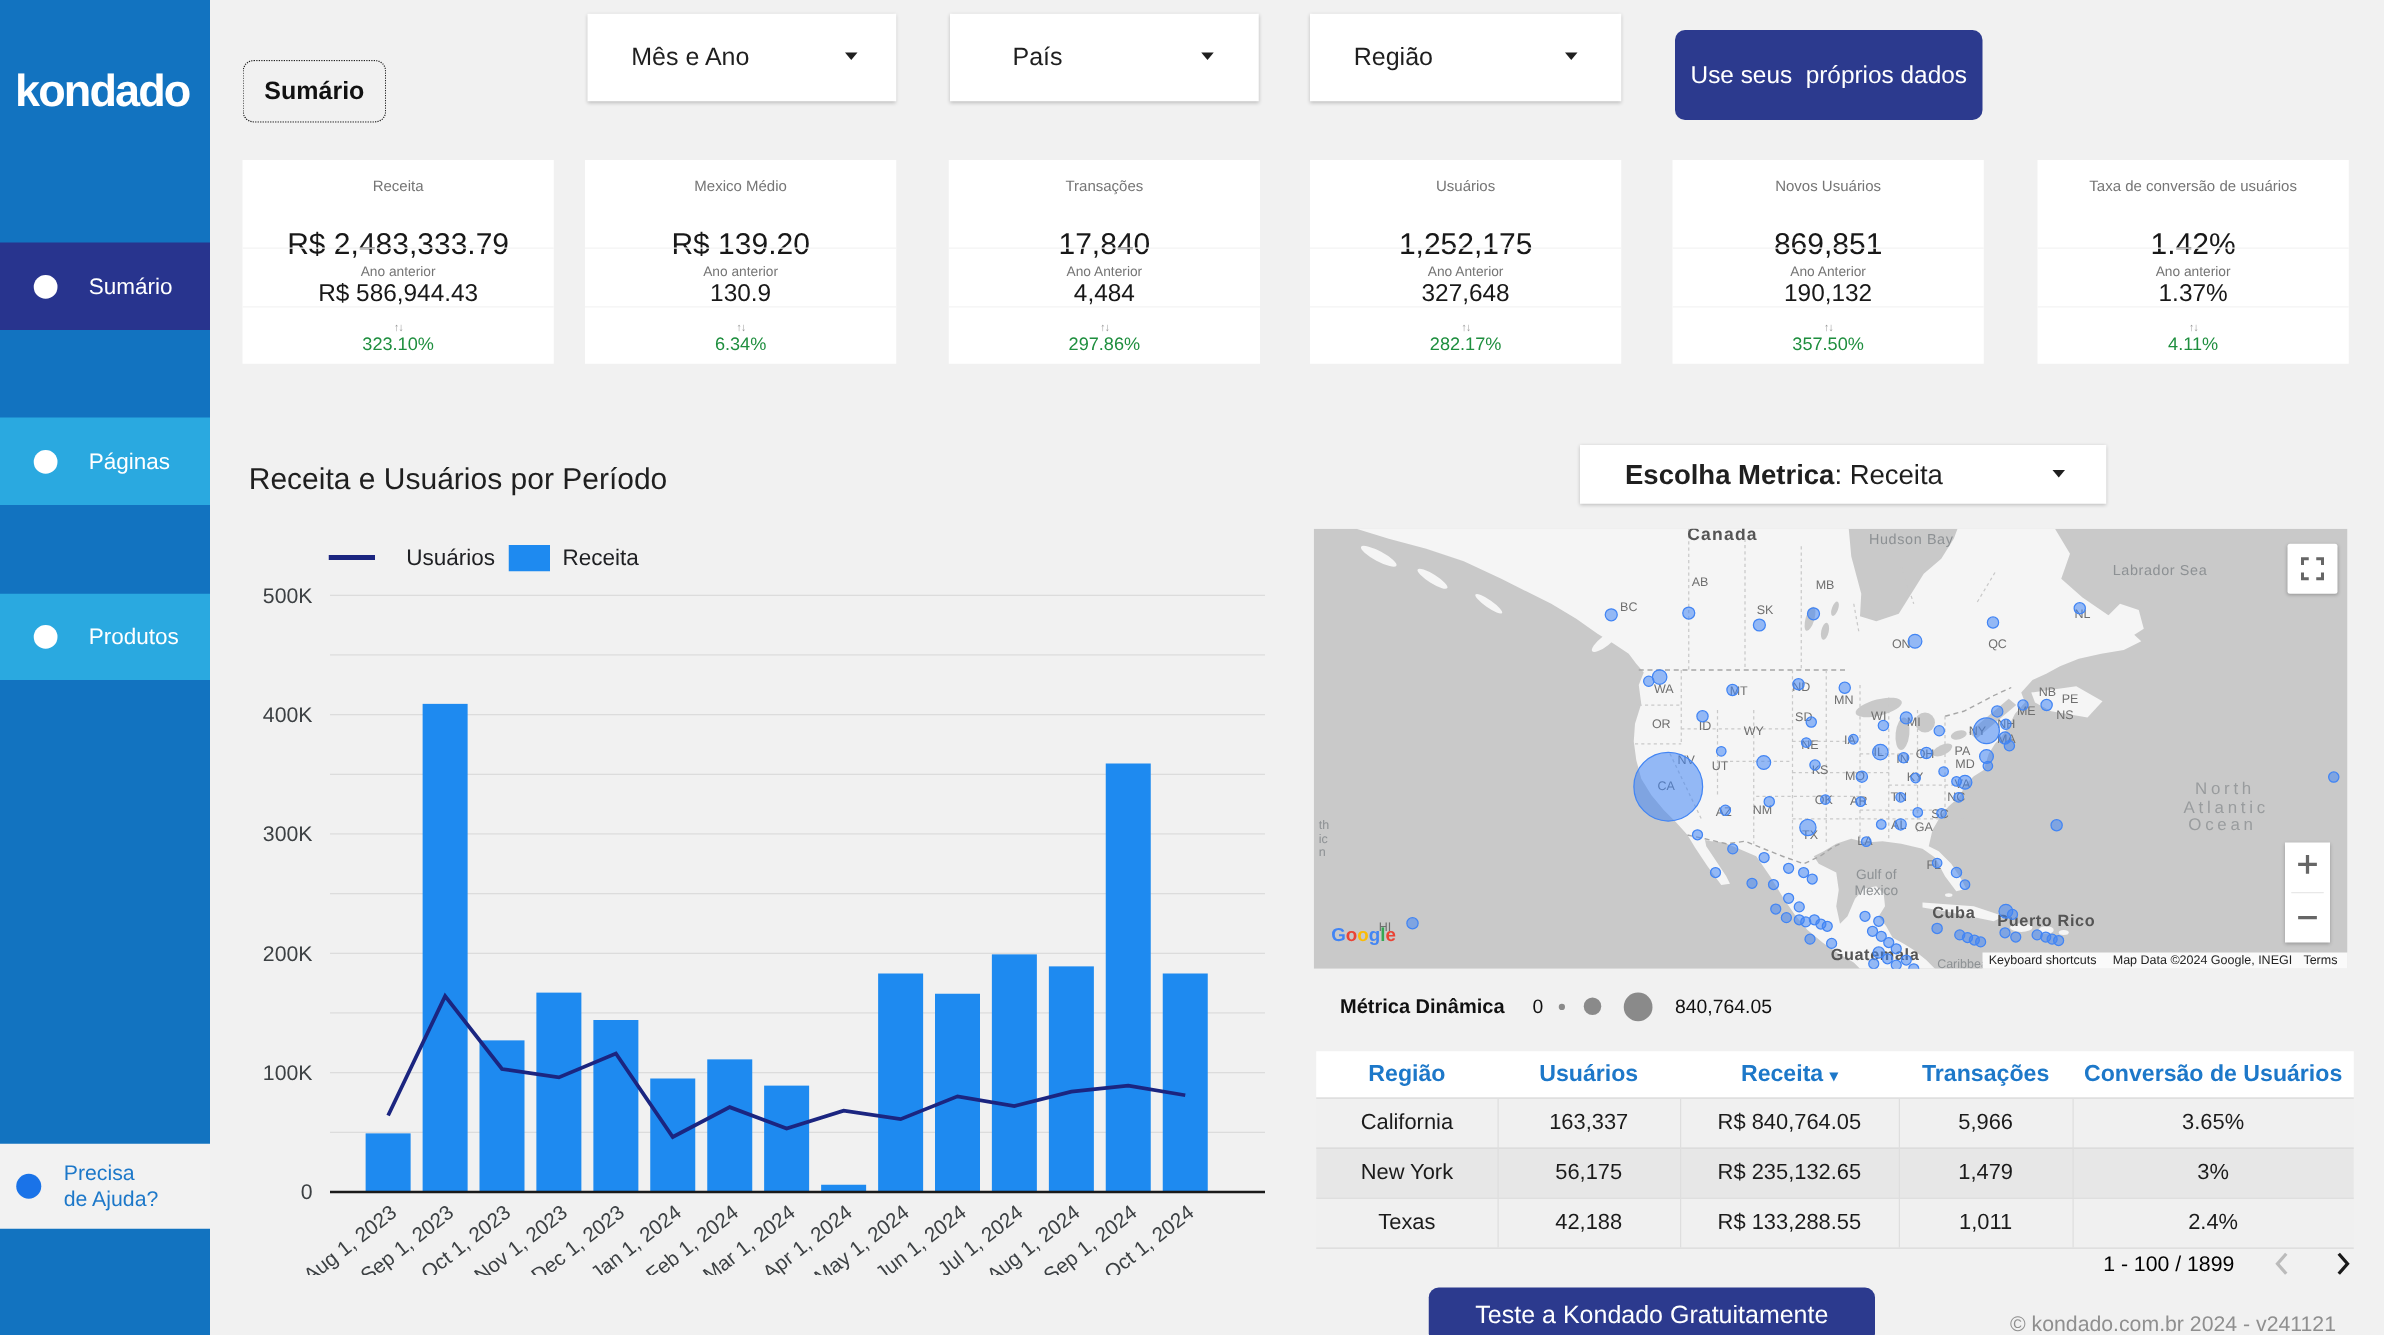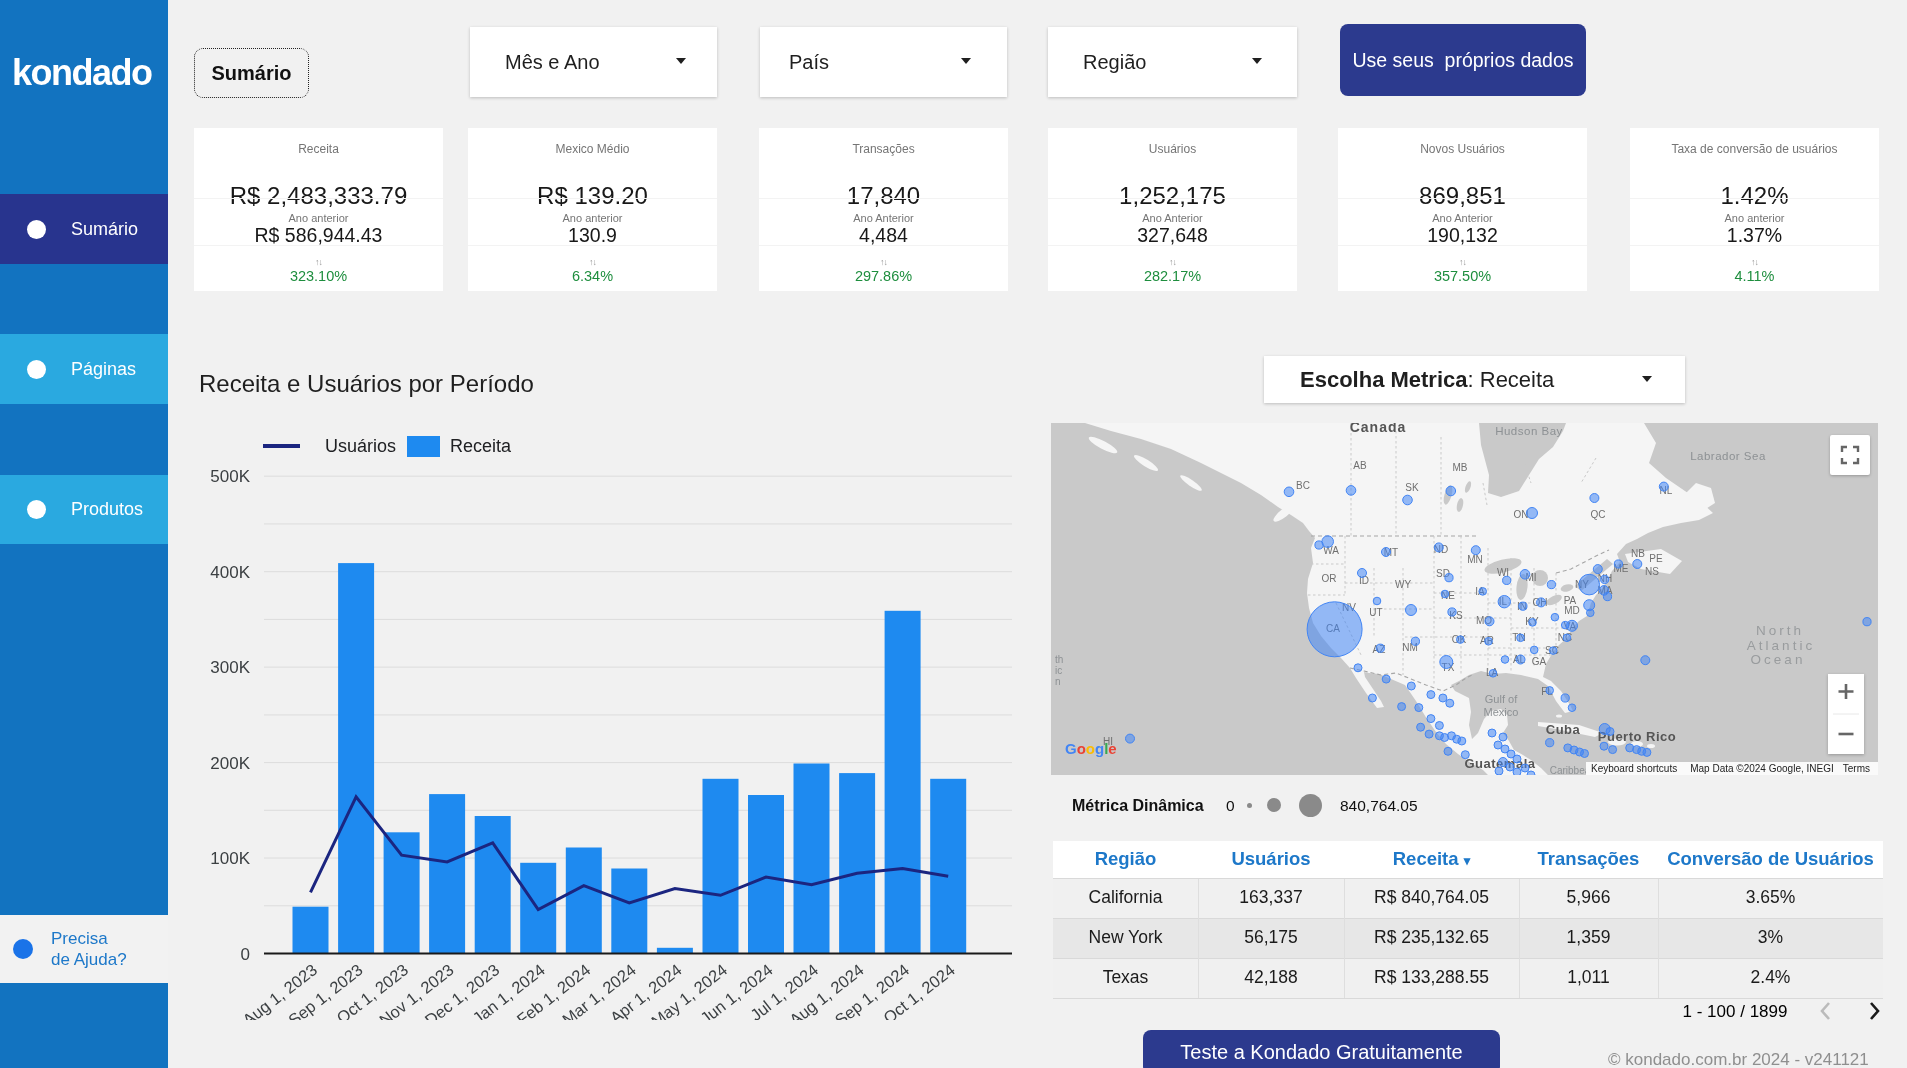--- a/index.html
+++ b/index.html
@@ -11,42 +11,42 @@
 #logo{position:absolute;left:12px;top:52px;color:#fff;font-size:36px;font-weight:bold;letter-spacing:-1.5px;}
 .card{position:absolute;top:128px;width:249px;height:163px;background:#fff;}
 .card .lbl{position:absolute;left:0;width:100%;text-align:center;color:#757575;font-size:12px;top:14px;}
 .card .big{position:absolute;left:0;width:100%;text-align:center;color:#181818;font-size:24px;top:30px;margin-top:24px;}
 .card .lbl2{position:absolute;left:0;width:100%;text-align:center;color:#757575;font-size:11px;top:84px;}
 .card .mid{position:absolute;left:0;width:100%;text-align:center;color:#181818;font-size:19.5px;top:96px;}
 .card .arr{position:absolute;left:0;width:100%;text-align:center;color:#9a9a9a;font-size:9px;top:129px;letter-spacing:-1px;}
 .card .grn{position:absolute;left:0;width:100%;text-align:center;color:#1e8e3e;font-size:14.5px;top:140px;}
 .card .div1{position:absolute;left:0;top:70px;width:100%;height:1px;background:#f3f3f3;}
 .card .div2{position:absolute;left:0;top:117px;width:100%;height:1px;background:#f3f3f3;}
-.drop{position:absolute;top:27px;height:70px;background:#fff;box-shadow:0 1px 3px rgba(0,0,0,0.22);display:flex;align-items:center;}
+.drop{position:absolute;top:11px;height:70px;background:#fff;box-shadow:0 1px 3px rgba(0,0,0,0.22);display:flex;align-items:center;}
 .drop .t{font-size:20px;color:#1f1f1f;}
 .caret{width:0;height:0;border-left:5.5px solid transparent;border-right:5.5px solid transparent;border-top:6.5px solid #1f1f1f;position:absolute;}
 </style></head><body>
 
 <div id="sidebar"></div>
 <div id="logo">kondado</div>
 <div class="sitem" style="top:194px;height:70px;background:#28348e;"><span class="sdot"></span>Sumário</div>
 <div class="sitem" style="top:334px;height:70px;background:#2aa9e0;"><span class="sdot"></span>Páginas</div>
 <div class="sitem" style="top:475px;height:69px;background:#2aa9e0;"><span class="sdot"></span>Produtos</div>
 <div class="sitem" style="top:915px;height:68px;background:#f2f2f2;color:#1d78c9;font-size:17px;line-height:21px;">
  <span class="sdot" style="background:#1a73e8;width:20px;height:20px;margin-left:13px;margin-right:18px;"></span>Precisa<br>de Ajuda?</div>
 <div class="sitem" style="top:915px;height:68px;background:none;color:#1d78c9;font-size:17px;"></div>
 
 <div class="abs" style="left:194px;top:48px;width:115px;height:50px;border:1px dotted #222;border-radius:9px;
  display:flex;align-items:center;justify-content:center;font-size:20px;font-weight:bold;color:#111;">Sumário</div>
 <div class="drop" style="left:470px;width:247px;">
     <span class="t" style="margin-left:35px;">Mês e Ano</span>
     <span class="caret" style="left:206px;top:31px;"></span>
   </div>
 <div class="drop" style="left:760px;width:247px;">
-    <span class="t" style="margin-left:29px;">País</span>
+    <span class="t" style="margin-left:50px;">País</span>
     <span class="caret" style="left:201px;top:31px;"></span>
   </div>
 <div class="drop" style="left:1048px;width:249px;">
     <span class="t" style="margin-left:35px;">Região</span>
     <span class="caret" style="left:204px;top:31px;"></span>
   </div>
 <div class="abs" style="left:1340px;top:24px;width:246px;height:72px;background:#2c3a8e;border-radius:8px;
  display:flex;align-items:center;justify-content:center;color:#fff;font-size:19.5px;white-space:pre;">Use seus  próprios dados</div>
 <div class="card" style="left:194px;">
  <div class="lbl">Receita</div>
@@ -424,21 +424,21 @@
 <div class="abs" style="left:1053px;top:878px;width:830px;height:40px;background:#f0f0f0;border-top:1px solid #d9d9d9;"></div>
 <div class="abs" style="left:1053px;top:887px;width:145px;text-align:center;font-size:17.5px;color:#1b1b1b;">California</div>
 <div class="abs" style="left:1198px;top:887px;width:146px;text-align:center;font-size:17.5px;color:#1b1b1b;">163,337</div>
 <div class="abs" style="left:1344px;top:887px;width:175px;text-align:center;font-size:17.5px;color:#1b1b1b;">R$ 840,764.05</div>
 <div class="abs" style="left:1519px;top:887px;width:139px;text-align:center;font-size:17.5px;color:#1b1b1b;">5,966</div>
 <div class="abs" style="left:1658px;top:887px;width:225px;text-align:center;font-size:17.5px;color:#1b1b1b;">3.65%</div>
 <div class="abs" style="left:1053px;top:918px;width:830px;height:40px;background:#e7e7e7;border-top:1px solid #d9d9d9;"></div>
 <div class="abs" style="left:1053px;top:927px;width:145px;text-align:center;font-size:17.5px;color:#1b1b1b;">New York</div>
 <div class="abs" style="left:1198px;top:927px;width:146px;text-align:center;font-size:17.5px;color:#1b1b1b;">56,175</div>
 <div class="abs" style="left:1344px;top:927px;width:175px;text-align:center;font-size:17.5px;color:#1b1b1b;">R$ 235,132.65</div>
-<div class="abs" style="left:1519px;top:927px;width:139px;text-align:center;font-size:17.5px;color:#1b1b1b;">1,359</div>
+<div class="abs" style="left:1519px;top:927px;width:139px;text-align:center;font-size:17.5px;color:#1b1b1b;">1,479</div>
 <div class="abs" style="left:1658px;top:927px;width:225px;text-align:center;font-size:17.5px;color:#1b1b1b;">3%</div>
 <div class="abs" style="left:1053px;top:958px;width:830px;height:40px;background:#f0f0f0;border-top:1px solid #d9d9d9;"></div>
 <div class="abs" style="left:1053px;top:967px;width:145px;text-align:center;font-size:17.5px;color:#1b1b1b;">Texas</div>
 <div class="abs" style="left:1198px;top:967px;width:146px;text-align:center;font-size:17.5px;color:#1b1b1b;">42,188</div>
 <div class="abs" style="left:1344px;top:967px;width:175px;text-align:center;font-size:17.5px;color:#1b1b1b;">R$ 133,288.55</div>
 <div class="abs" style="left:1519px;top:967px;width:139px;text-align:center;font-size:17.5px;color:#1b1b1b;">1,011</div>
 <div class="abs" style="left:1658px;top:967px;width:225px;text-align:center;font-size:17.5px;color:#1b1b1b;">2.4%</div>
 <div class="abs" style="left:1053px;top:998px;width:830px;height:1px;background:#d9d9d9;"></div>
 <div class="abs" style="left:1198px;top:879px;width:1px;height:119px;background:#dedede;"></div>
 <div class="abs" style="left:1344px;top:879px;width:1px;height:119px;background:#dedede;"></div>

